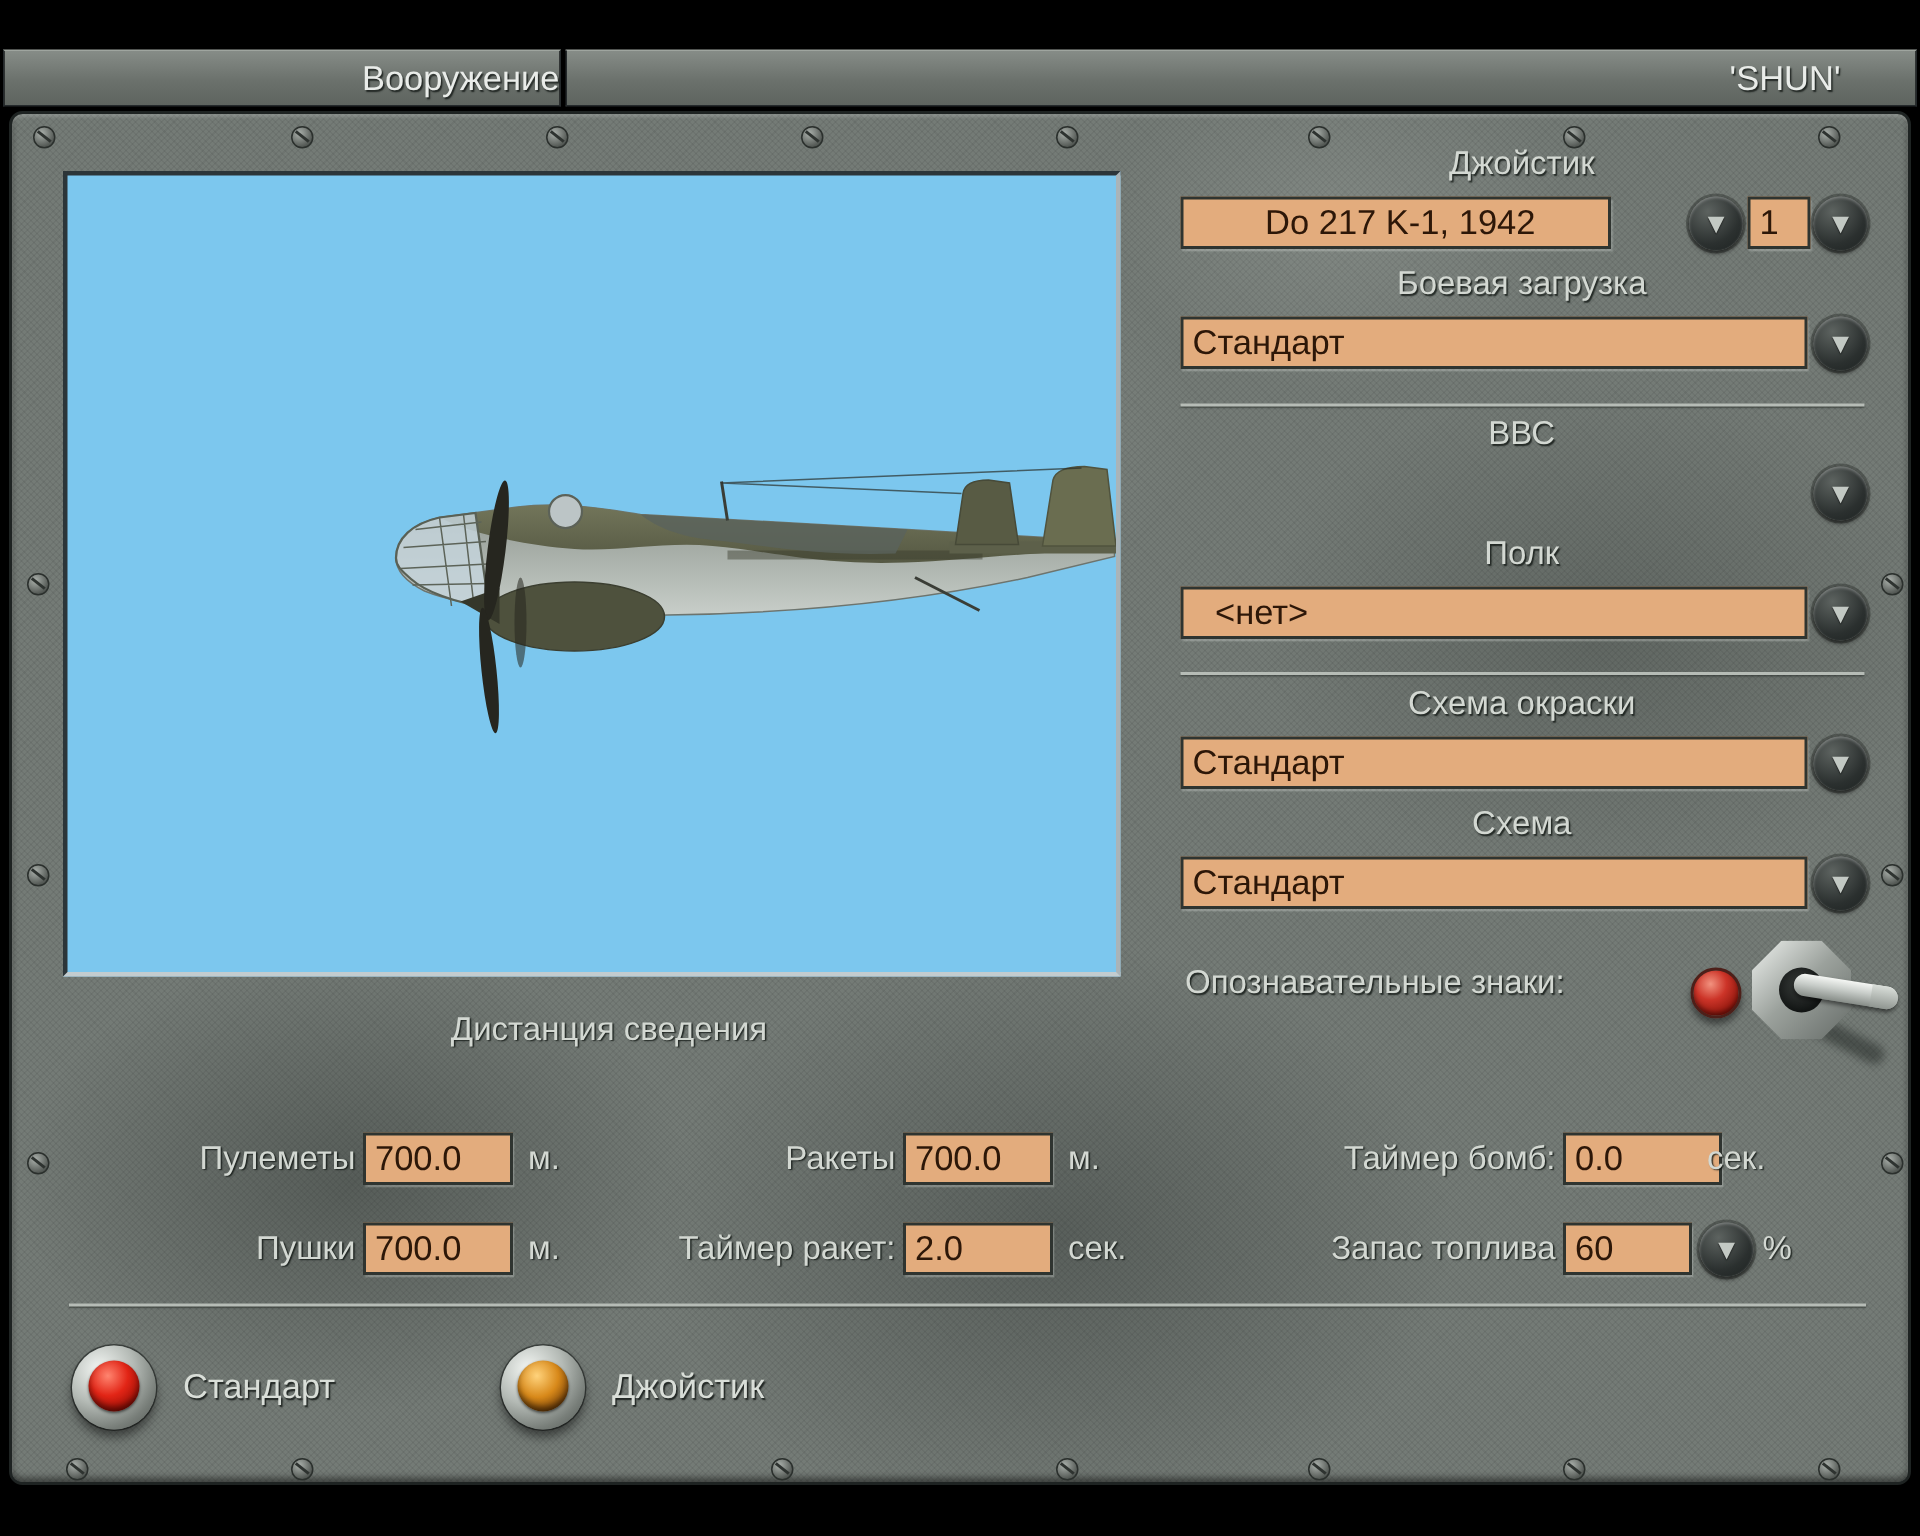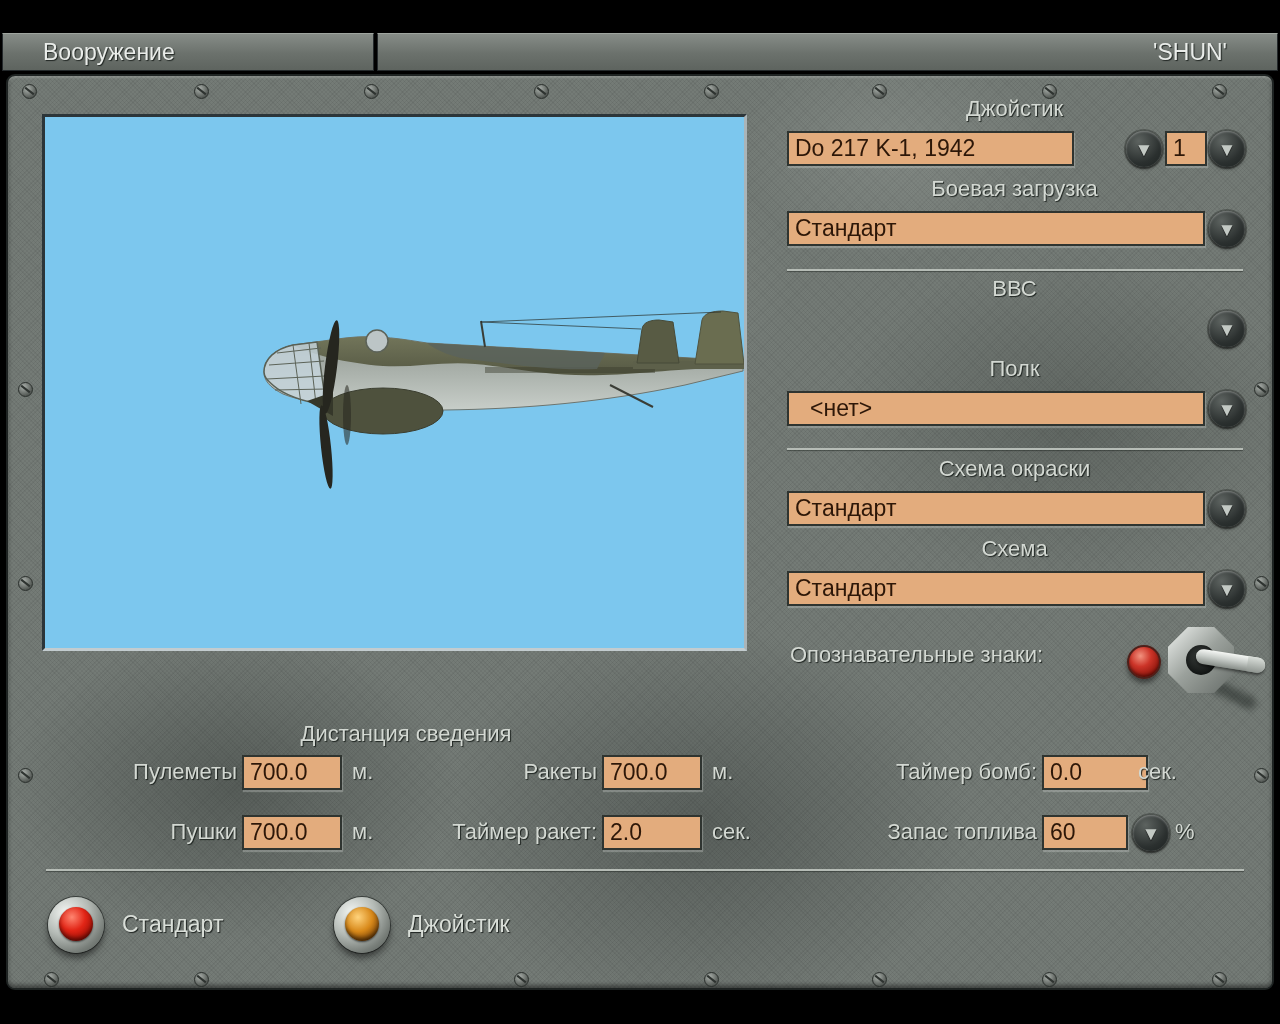--- a/index.html
+++ b/index.html
@@ -3,21 +3,21 @@
 <meta charset="utf-8">
 <style>
   html,body{margin:0;padding:0;background:#000;width:1280px;height:1024px;overflow:hidden;
     font-family:"Liberation Sans","DejaVu Sans",sans-serif;}
   #stage{position:relative;width:1280px;height:1024px;background:#000;}
   
   .tab{position:absolute;top:33px;height:38px;box-sizing:border-box;
     background:linear-gradient(#868c87,#6b716c 55%,#5e645f);
     border:1px solid #24292b;border-top-color:#9fa59f;
     color:#e9ece9;font-size:23px;line-height:36px;
-    text-shadow:1px 1px 1px rgba(15,20,18,.8);}
+    text-shadow:1px 1px 1px rgba(15,20,18,.8);text-align:right;}
   
   #panel{position:absolute;left:6px;top:74px;width:1268px;height:916px;border-radius:9px;
     box-sizing:border-box;border:2px solid #1e2322;
     background-color:#747b76;
     background-image:
       radial-gradient(ellipse 320px 220px at 18% 78%, rgba(38,43,40,.38), transparent 70%),
       radial-gradient(ellipse 380px 280px at 55% 82%, rgba(33,38,36,.33), transparent 70%),
       radial-gradient(ellipse 330px 240px at 84% 38%, rgba(44,49,45,.28), transparent 70%),
       radial-gradient(ellipse 280px 190px at 47% 22%, rgba(205,210,205,.12), transparent 70%),
       radial-gradient(ellipse 220px 160px at 70% 8%, rgba(210,215,210,.14), transparent 70%),
@@ -156,21 +156,21 @@
         <path d="M650 247 L657 203 C659 196 668 194 678 194 L693 196 L699 247 Z" fill="#6a6d50" stroke="#50533e" stroke-width="1"></path>
 
         <path d="M440 230 L436 204" stroke="#3a3d36" stroke-width="2" fill="none"></path>
         <path d="M436 205 L676 195 M436 205 L596 212" stroke="rgba(42,47,42,.7)" stroke-width="1" fill="none"></path>
 
         <path d="M565 268 L608 290" stroke="#3a3d36" stroke-width="2" fill="none"></path>
       </svg>
     </div>
 
     <div class="lbl ctr" style="left:779px;top:20px;width:455px;">Джойстик</div>
-    <div class="field" style="left:779px;top:55px;width:287px;">Do 217 K-1, 1942</div>
+    <div class="field" style="left:779px;top:55px;width:287px;text-align:center;">Do 217 K-1, 1942</div>
     <div class="arrowbtn" style="left:1118px;top:55px;">
       <span class="tri">▼</span>
       </div>
     <div class="field" style="left:1157px;top:55px;width:42px;">1</div>
     <div class="arrowbtn" style="left:1201px;top:55px;">
       <span class="tri">▼</span>
       </div>
 
     <div class="lbl ctr" style="left:779px;top:100px;width:455px;">Боевая загрузка</div>
     <div class="field" style="left:779px;top:135px;width:418px;">Стандарт</div>
@@ -205,21 +205,21 @@
       <span class="tri">▼</span>
       </div>
 
     <div class="lbl" style="left:782px;top:566px;">Опознавательные знаки:</div>
     <div class="lamp" style="left:1119px;top:569px;"></div>
     <div class="toggle-shadow" style="left:1178px;top:588px;"></div>
     <div class="toggle-plate" style="left:1160px;top:551px;"></div>
     <div class="toggle-hole" style="left:1178px;top:569px;"></div>
     <div class="toggle-lever" style="left:1188px;top:572px;"></div>
 
-    <div class="lbl ctr" style="left:242px;top:645px;width:312px;">Дистанция сведения</div>
+    <div class="lbl ctr" style="left:242px;top:597px;width:312px;">Дистанция сведения</div>
 
     <div class="lbl rt" style="left:34px;top:683px;width:195px;">Пулеметы</div>
     <div class="field" style="left:234px;top:679px;width:100px;">700.0</div>
     <div class="lbl" style="left:344px;top:683px;">м.</div>
 
     <div class="lbl rt" style="left:374px;top:683px;width:215px;">Ракеты</div>
     <div class="field" style="left:594px;top:679px;width:100px;">700.0</div>
     <div class="lbl" style="left:704px;top:683px;">м.</div>
 
     <div class="lbl rt" style="left:824px;top:683px;width:205px;">Таймер бомб:</div>

